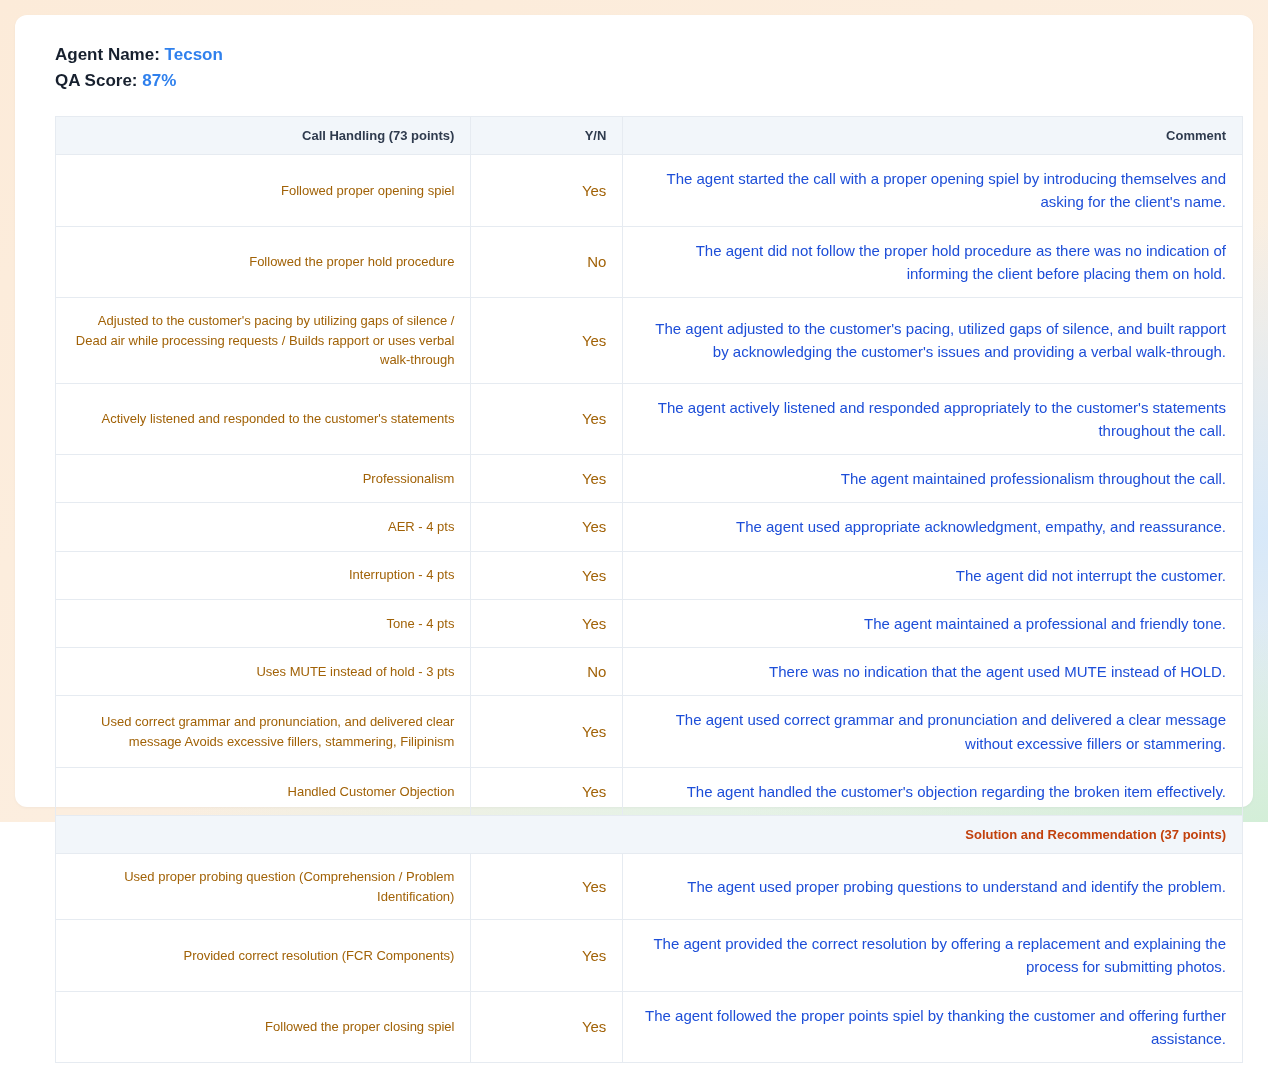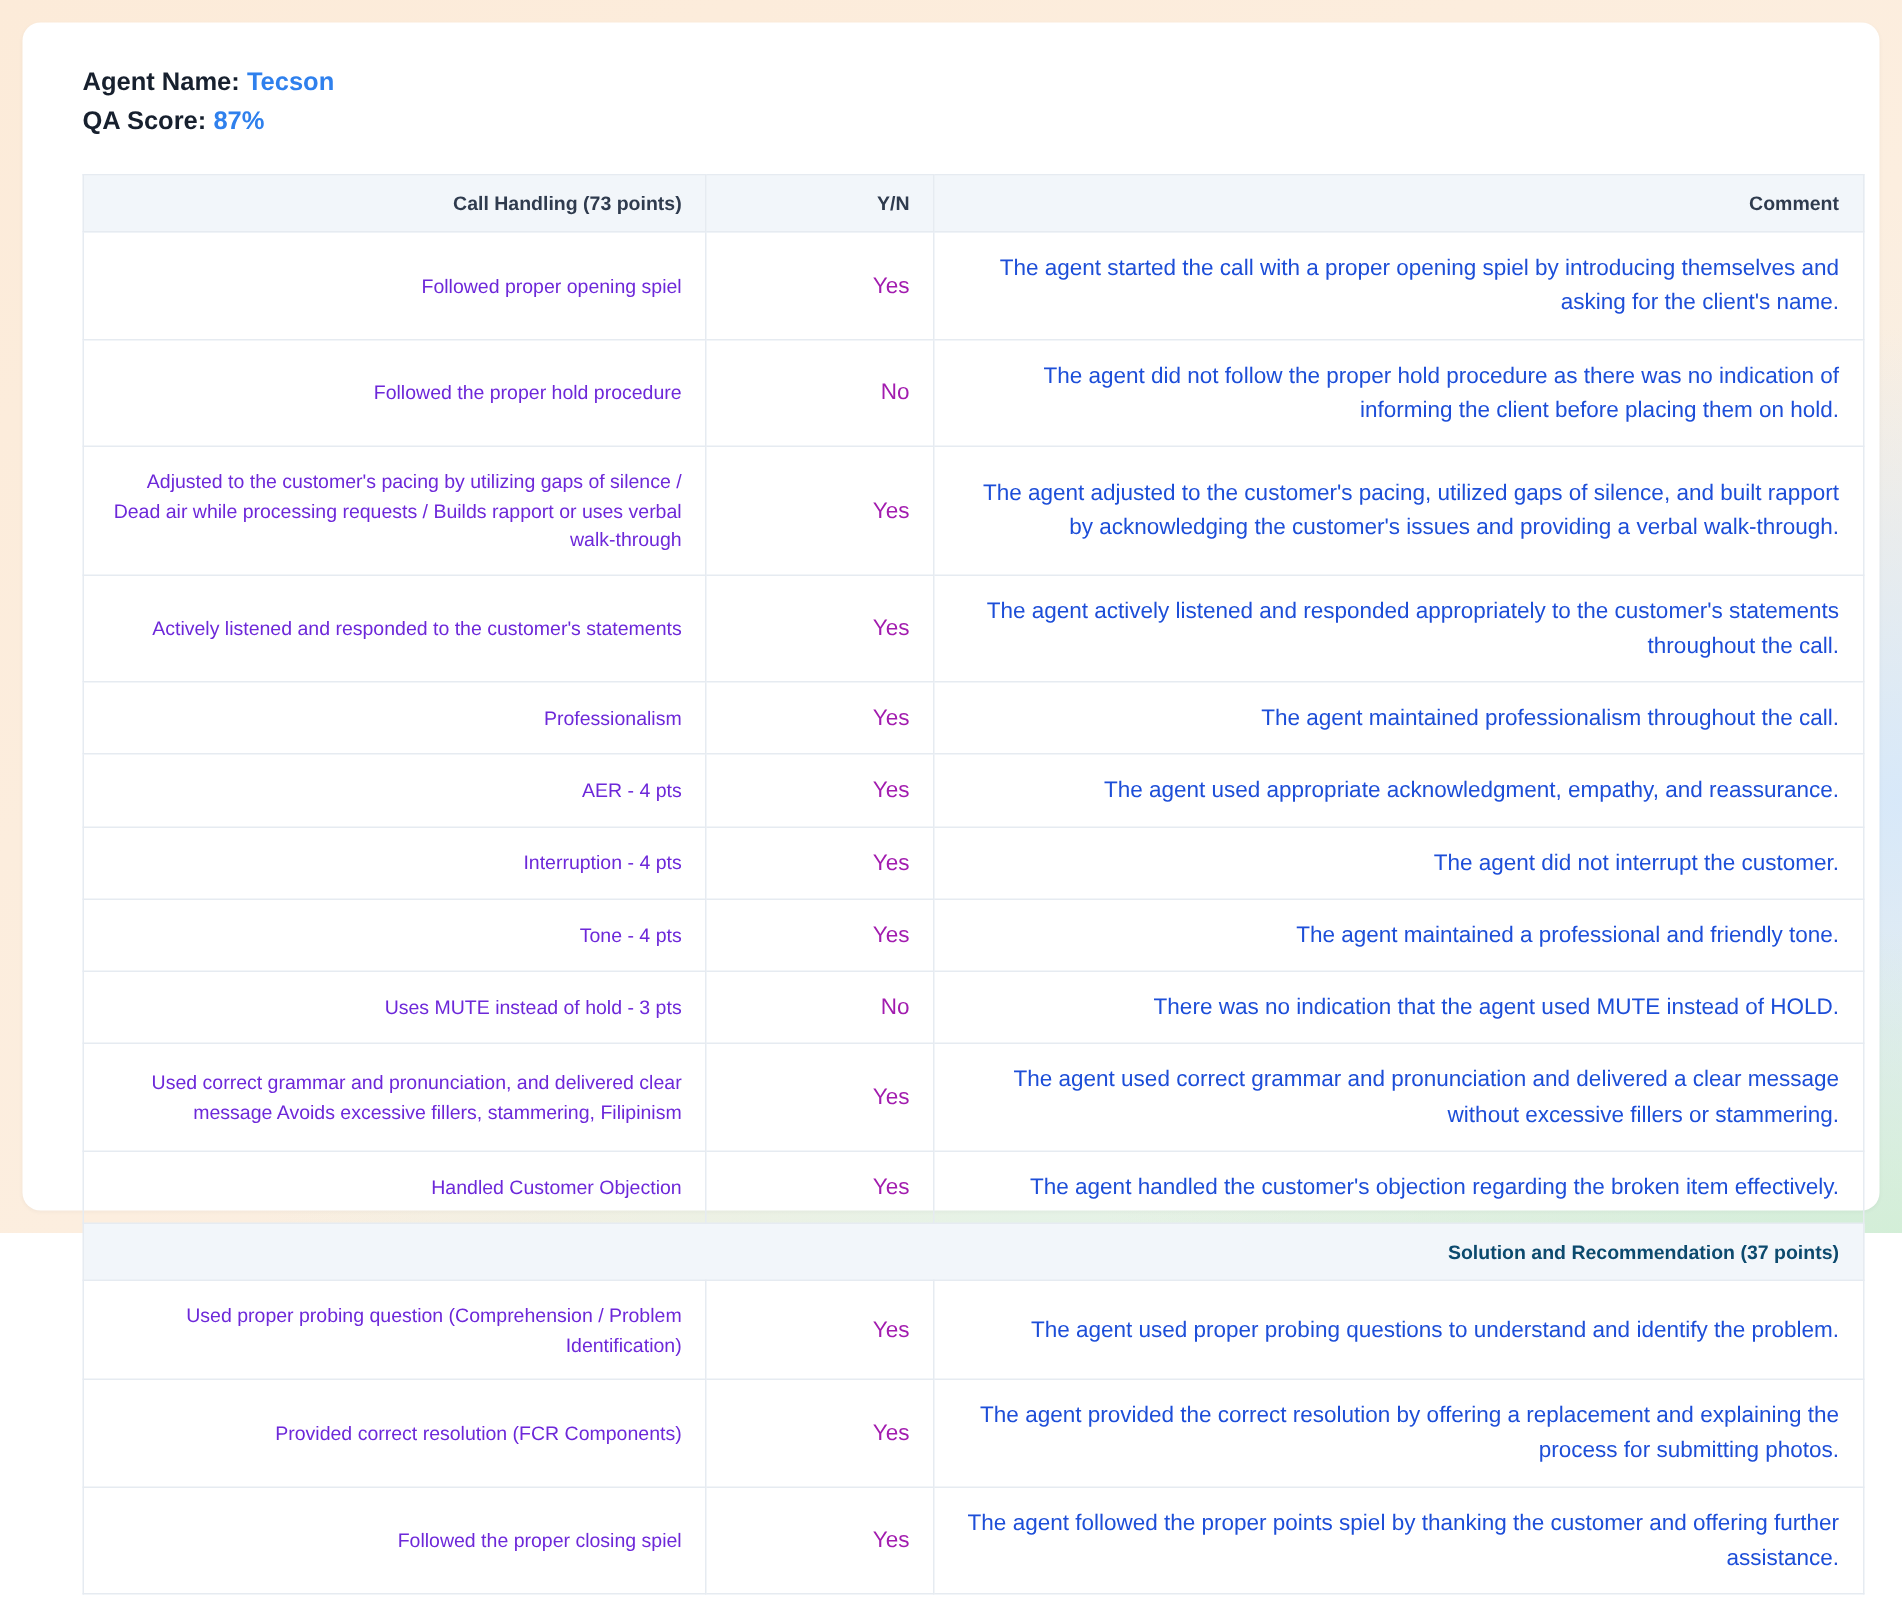--- a/index.html
+++ b/index.html
@@ -31,27 +31,27 @@
   table{
     width:1188px;margin:23px auto 0 16px;
     border-collapse:collapse;table-layout:fixed;
   }
   th,td{border:1px solid #e6ebf1;vertical-align:middle;text-align:right;}
   thead th{
     background:var(--band,#f2f6fa);
     font-size:13px;font-weight:600;color:#2f3b4e;
     padding:11px 16px;
   }
-  td.criterion{font-size:13px;color:#6d28d9;padding:13px 16px;line-height:1.5;}
+  td.criterion{font-size:13px;color:#a16207;padding:13px 16px;line-height:1.5;}
   tr.sub td.criterion{padding-left:33px;}
-  td.yn{font-size:15px;color:#a21caf;padding:12px 16px;}
+  td.yn{font-size:15px;color:#a16207;padding:12px 16px;}
   td.comment{font-size:15px;color:#1d4ed8;padding:12px 16px;line-height:1.55;}
   tr.section td{
     background:var(--band,#f2f6fa);
-    font-size:13px;font-weight:600;color:#0c4a6e;
+    font-size:13px;font-weight:600;color:#c2410c;
     padding:11px 16px;
   }
 </style>
 </head>
 <body>
 
 <div class="page">
   <div class="card">
 
     <div class="meta">

